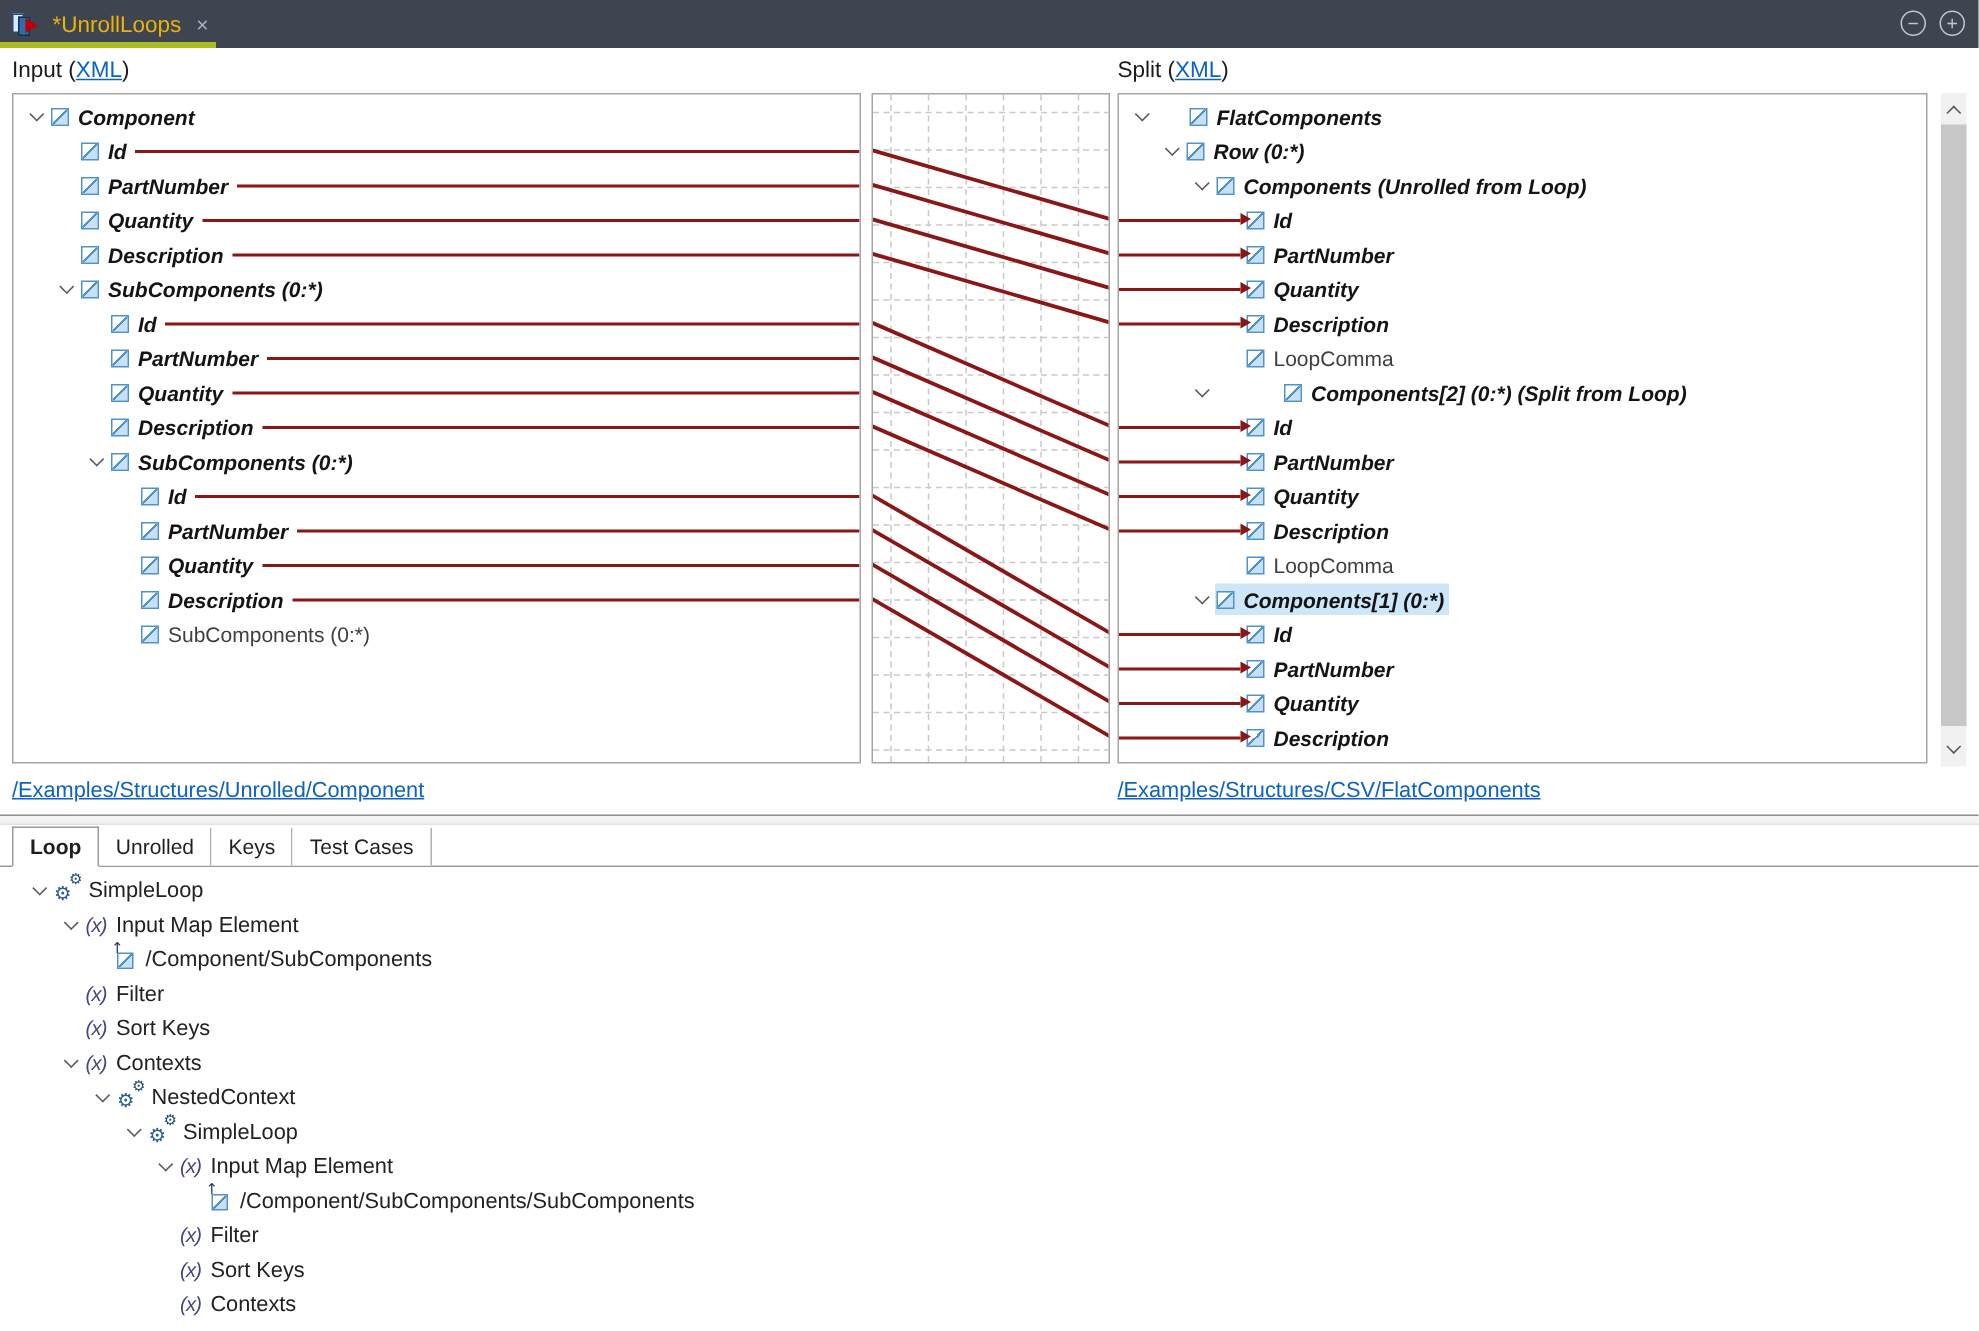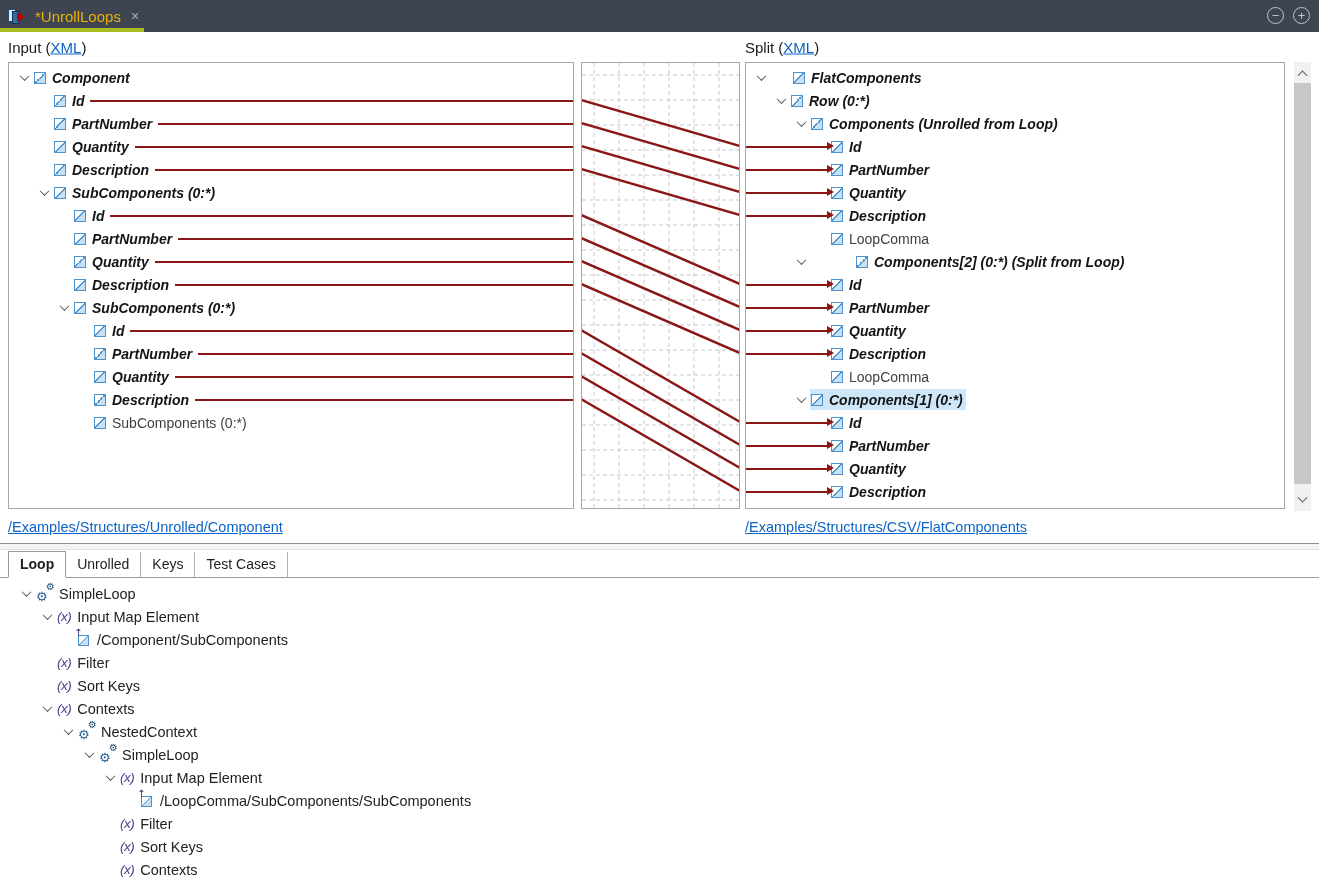--- a/index.html
+++ b/index.html
@@ -541,21 +541,21 @@
       </span>
       <span class="fxicon">(x)</span>
       <span class="lbl">Input Map Element</span>
     </div>
     <div class="brow" style="padding-left: 121px;">
       <span class="chev-slot"></span>
       <span class="nodeup">
         <span class="nicon"></span>
         <span class="up">↑</span>
       </span>
-      <span class="lbl">/LoopComma/SubComponents/SubComponents</span>
+      <span class="lbl">/Component/SubComponents/SubComponents</span>
     </div>
     <div class="brow" style="padding-left: 100px;">
       <span class="chev-slot"></span>
       <span class="fxicon">(x)</span>
       <span class="lbl">Filter</span>
     </div>
     <div class="brow" style="padding-left: 100px;">
       <span class="chev-slot"></span>
       <span class="fxicon">(x)</span>
       <span class="lbl">Sort Keys</span>

